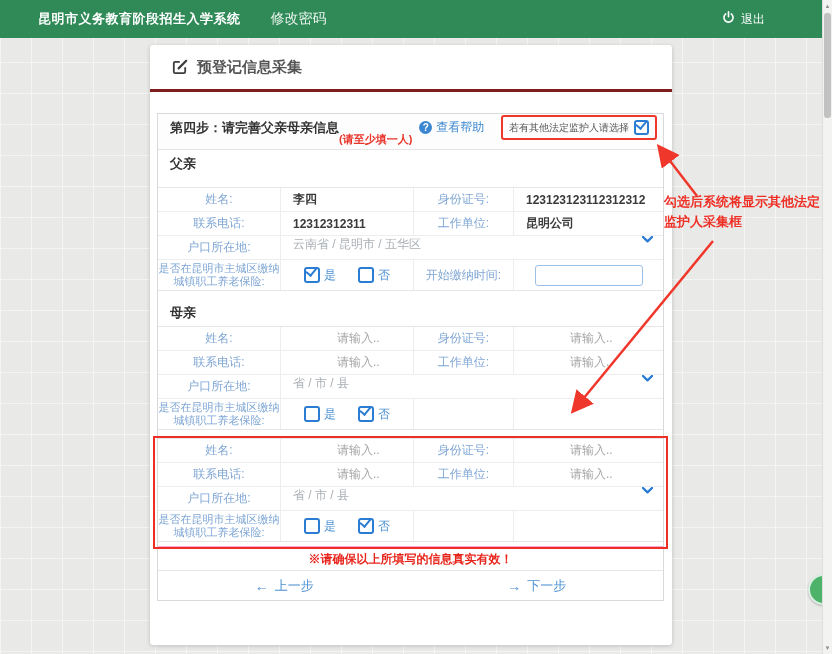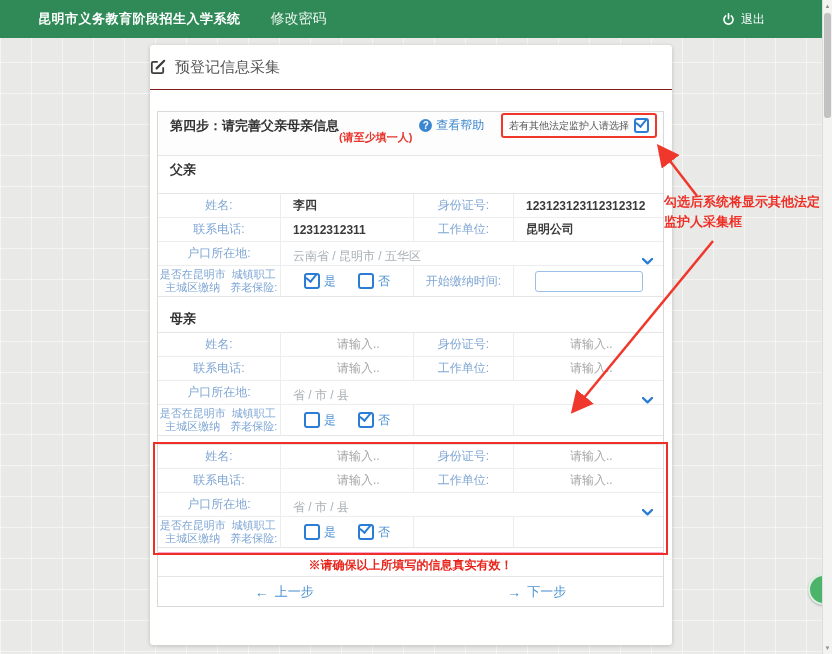--- a/index.html
+++ b/index.html
@@ -7,30 +7,30 @@
   .screen{position:relative;width:832px;height:654px;overflow:hidden;
     background-color:#e9e9e7;
     background-image:linear-gradient(rgba(255,255,255,.5) 1px,transparent 1px),
                      linear-gradient(90deg,rgba(255,255,255,.5) 1px,transparent 1px);
     background-size:31px 31px;}
   
   .topbar{position:absolute;top:0;left:0;right:0;height:38px;background:#2f8a58;
     display:flex;align-items:center;color:#fff;z-index:5;}
   .app-title{margin-left:38px;font-size:13px;font-weight:bold;letter-spacing:.5px;}
   .pwd-link{margin-left:30px;font-size:14px;color:#eaf4ee;cursor:pointer;}
-  .logout{position:absolute;right:67px;display:flex;align-items:center;gap:6px;
+  .logout{position:absolute;right:67px;display:flex;align-items:flex-start;gap:6px;
     font-size:12px;cursor:pointer;}
   
   .card{position:absolute;left:150px;top:45px;width:522px;height:600px;background:#fff;
     border-radius:3px;box-shadow:0 1px 4px rgba(0,0,0,.18);}
-  .card-title{height:44px;display:flex;align-items:center;gap:9px;
-    border-bottom:1px solid #7f1d1d;color:#555;font-size:15px;}
+  .card-title{height:44px;display:flex;align-items:center;gap:9px;padding-left:22px;
+    border-bottom:3px solid #7f1d1d;color:#555;font-size:15px;font-weight:bold;}
   .box{margin:21px 8px 0 7px;border:1px solid #d9d9d9;background:#fff;}
   .step-header{height:27px;border-bottom:1px solid #e6e6e6;display:flex;align-items:center;
-    justify-content:space-between;padding:0 6px 16px 12px;background:#fdfdfd;}
+    justify-content:space-between;padding:0 6px 8px 12px;background:#fdfdfd;}
   .step-left{display:flex;align-items:center;}
   .step-title{font-size:13px;font-weight:bold;color:#333;}
   .step-hint{font-size:11px;font-weight:bold;color:#e8352c;margin-top:23px;}
   .help-wrap{display:flex;align-items:center;gap:4px;margin-left:7px;cursor:pointer;}
   .help-icon{width:13px;height:13px;border-radius:50%;background:#3b86d0;color:#fff;
     font-size:10px;font-weight:bold;display:inline-flex;align-items:center;justify-content:center;}
   .help-link{font-size:12px;color:#3b86d0;}
   .gchk{display:flex;align-items:center;gap:5px;font-size:10px;color:#555;
     border:2px solid #f0372b;border-radius:3px;padding:3px 6px;cursor:pointer;}
   .person-header{height:27px;display:flex;align-items:center;padding-left:12px;
@@ -40,24 +40,24 @@
   .tbl{border-top:1px solid #e6e6e6;border-bottom:1px solid #e6e6e6;}
   .trow{display:flex;min-height:23px;border-top:1px solid #ededed;align-items:stretch;}
   .trow:first-child{border-top:none;}
   .c{border-right:1px solid #ededed;display:flex;align-items:center;justify-content:center;
     font-size:12px;box-sizing:border-box;}
   .w1{width:123px;}.w2{width:133px;}.w3{width:100px;}
   .w4{flex:1;border-right:none;}
   .lbl{color:#7fa6d4;}
   .val{justify-content:flex-start;padding-left:12px;font-weight:bold;color:#3a3a3a;}
   .placeholder{color:#a6a6a6;font-weight:normal;margin-left:44px;}
-  .regionval{flex:1;display:flex;align-items:flex-end;justify-content:space-between;
+  .regionval{flex:1;display:flex;align-items:flex-start;justify-content:space-between;
     padding:0 10px 0 12px;color:#aab0b6;font-size:12px;border-right:none;cursor:pointer;}
   .ins{min-height:30px;}
-  .inslbl{flex-direction:row;justify-content:center;font-size:11px;line-height:13px;
+  .inslbl{flex-direction:column;justify-content:center;font-size:11px;line-height:13px;
     text-align:center;color:#7fa6d4;}
   .cbgroup{display:inline-flex;align-items:center;cursor:pointer;}
   .cbgroup + .cbgroup{margin-left:22px;}
   .cb{width:12px;height:12px;border:2px solid #2b7cd3;border-radius:3px;position:relative;
     display:inline-block;background:#fff;}
   .cb.checked::after{content:'';position:absolute;left:2px;top:-4px;width:5px;height:9px;
     border:solid #2b7cd3;border-width:0 2px 2px 0;transform:rotate(40deg);}
   .cbtext{color:#4a90d2;font-size:12px;margin-left:4px;}
   .dateinput{width:102px;height:17px;border:1px solid #9cbfe8;border-radius:3px;outline:none;}
   .warning{height:21px;margin-top:4px;display:flex;align-items:center;justify-content:center;

